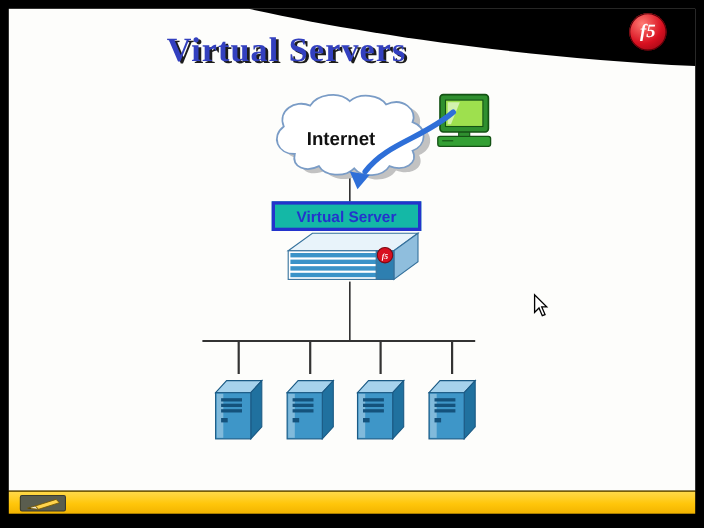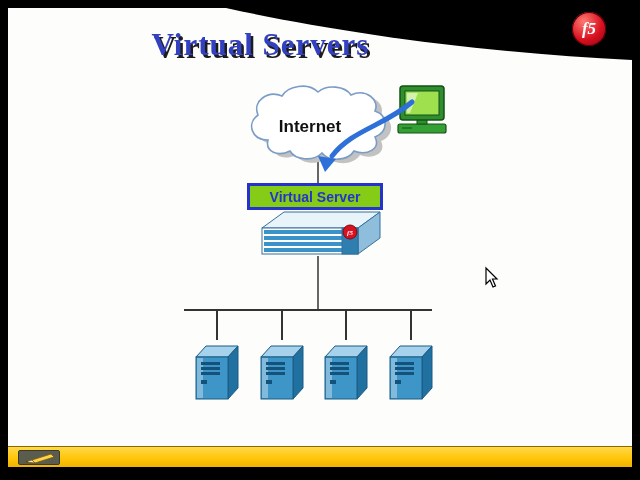--- a/index.html
+++ b/index.html
@@ -19,21 +19,21 @@
              border-radius:50%;
              background:radial-gradient(circle at 35% 28%, #ff7a72, var(--f5-red,#d81020) 55%, #860410);
              color:#fff; display:flex; align-items:center; justify-content:center;
              font-family:"Liberation Serif",serif; font-style:italic; font-weight:bold;
              font-size:17px; box-shadow:0 0 0 1px #5a0008 inset; }
 
   .internet-label { position:absolute; left:268px; top:117px; width:84px; text-align:center;
                     font-weight:bold; font-size:17px; color:#111; }
 
   .vs-box { position:absolute; left:247px; top:183px; width:136px; height:27px;
-            background:#84cc16; border:3px solid var(--box-blue,#2433cc);
+            background:#14b8a6; border:3px solid var(--box-blue,#2433cc);
             display:flex; align-items:center; justify-content:center;
             font-weight:bold; font-size:14px; color:var(--box-blue,#2433cc); }
 
   .servers { position:absolute; left:192px; top:310px; width:244px;
              display:flex; justify-content:space-between; }
   .server-cell { display:flex; flex-direction:column; align-items:center; }
   .drop-line { width:2px; height:30px; background:#333; }
 
   .bottom-bar { position:absolute; left:8px; top:446px; width:624px; height:21px;
                 background:linear-gradient(#ffd94a, var(--bar-yellow,#ffc60a) 55%, #f2b300);

